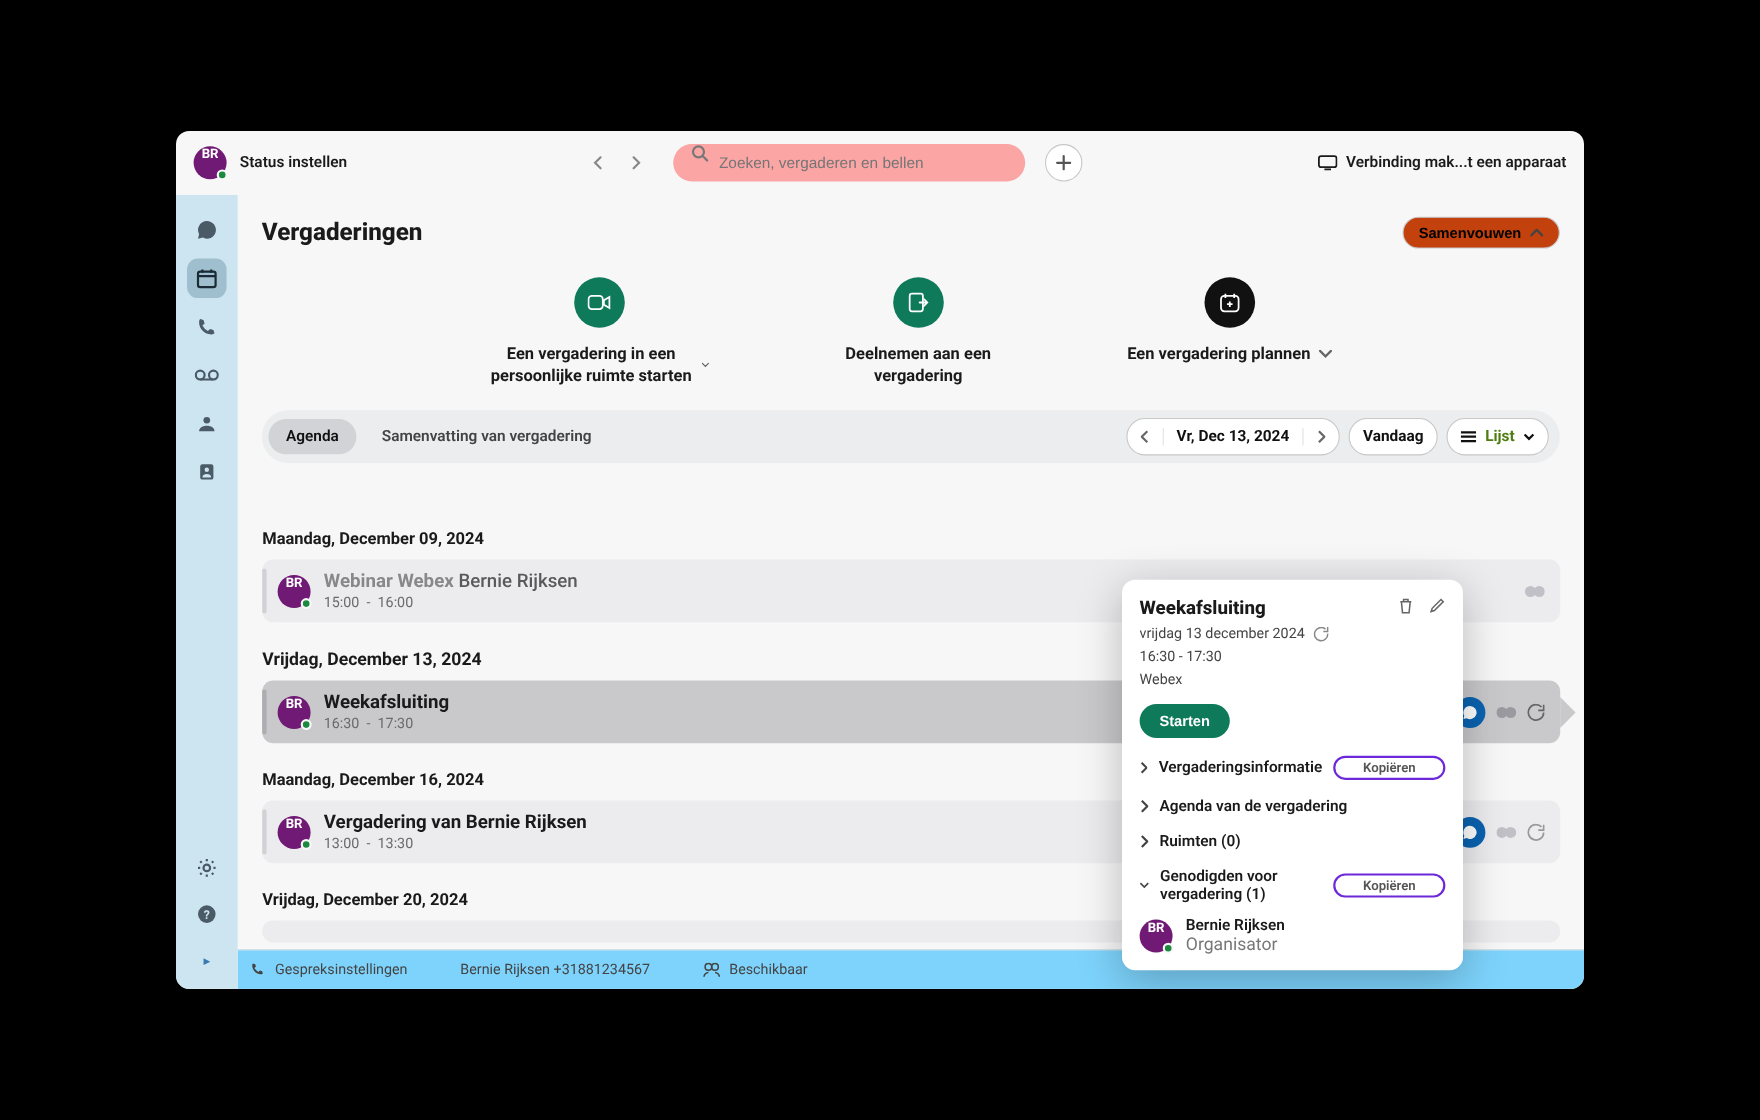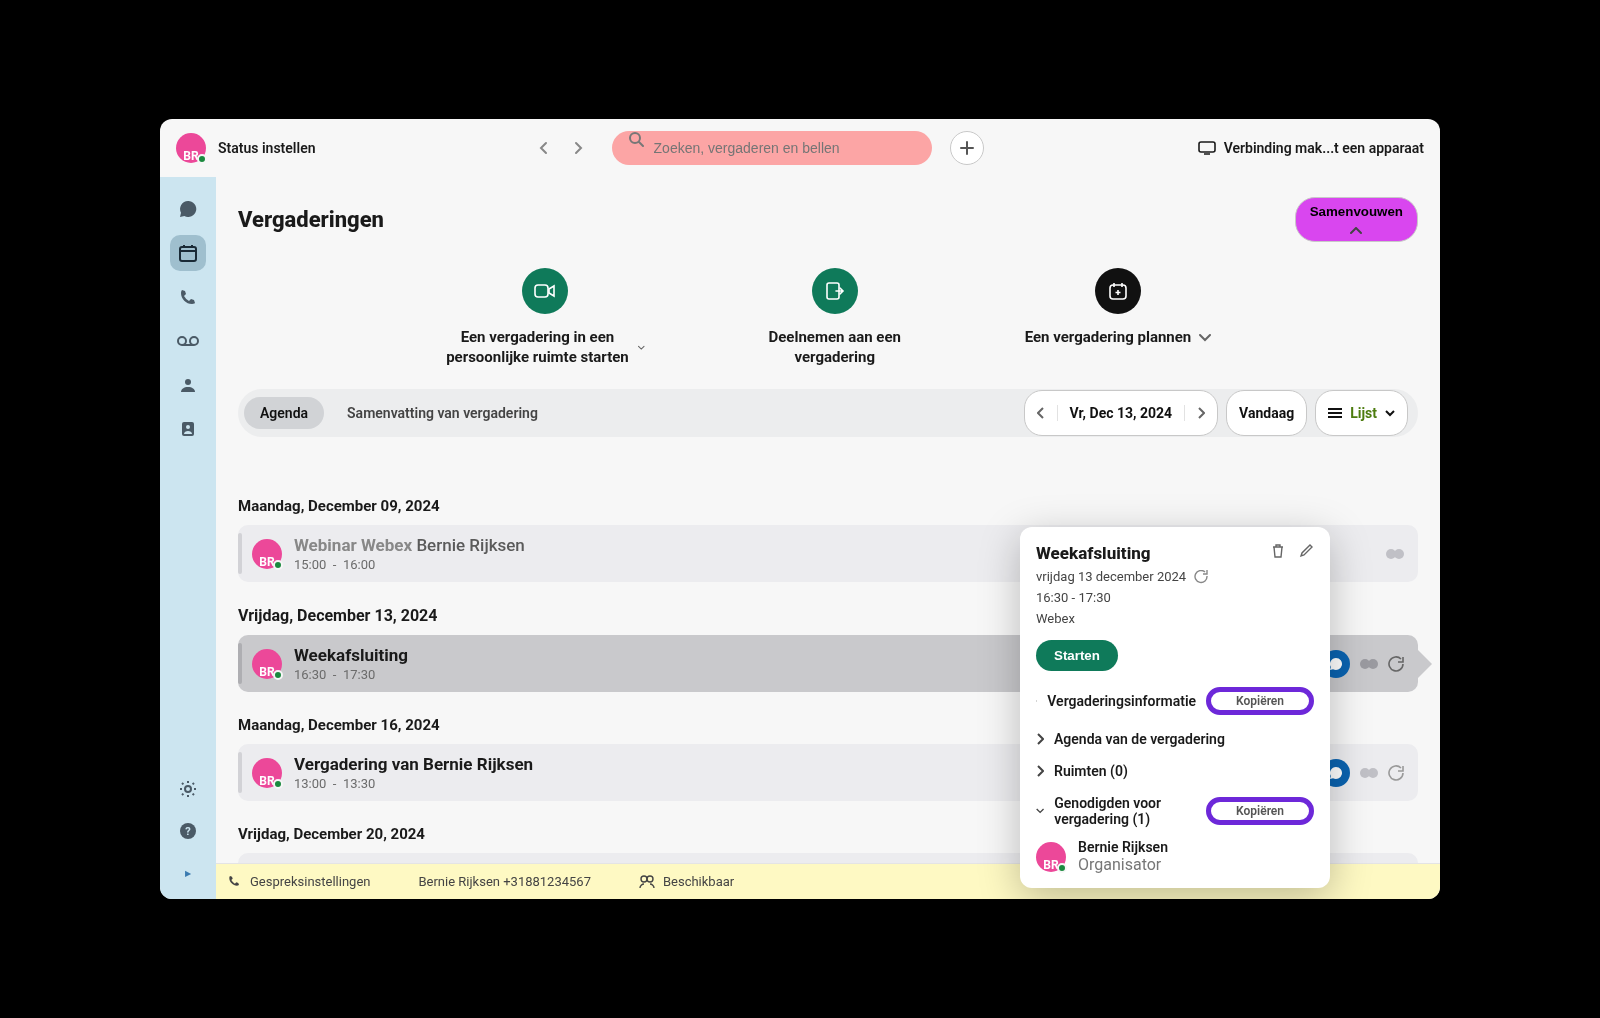--- a/index.html
+++ b/index.html
@@ -27,22 +27,22 @@
 }
 .titlebar {
   height: 58px;
   display: flex;
   align-items: center;
   padding: 0 16px;
   gap: 12px;
 }
 .avatar {
   width: 30px; height: 30px; border-radius: 50%;
-  background: #ec4899; color: #fff;
-  display: flex; align-items: flex-end; justify-content: center;
+  background: #701a75; color: #fff;
+  display: flex; align-items: flex-start; justify-content: center;
   font-size: 12px; font-weight: 700;
   position: relative;
 }
 .presence-dot {
   position: absolute; bottom: -1px; right: -1px;
   width: 10px; height: 10px; border-radius: 50%;
   background: #1b8a3f; border: 2px solid #f7f7f7;
 }
 .nav-arrows { display: flex; gap: 6px; margin-left: auto; }
 .nav-arrow {
@@ -78,23 +78,23 @@
   display:flex; align-items:center; justify-content:center;
   color:#4a5a66;
 }
 .side-item.active { background:#9fbfce; color:#1a2a36; }
 .side-bottom { margin-top:auto; padding-bottom:8px; display:flex; flex-direction:column; align-items:center; gap:6px;}
 .content { flex:1; display:flex; flex-direction:column; overflow:hidden; }
 .page-header { padding: 20px 22px 0 22px; }
 .page-title-row { display:flex; align-items:center; }
 .page-title { font-size:22px; font-weight:800; }
 .collapse-btn {
-  margin-left:auto; background:#d946ef; border:1px solid #c8c8c8;
+  margin-left:auto; background:#c2410c; border:1px solid #c8c8c8;
   border-radius:20px; padding:6px 14px; font-weight:600;
-  display:flex; align-items:center; gap:8px;flex-direction:column;
+  display:flex; align-items:center; gap:8px;
 }
 .room-url-row { display:flex; align-items:center; gap:10px; margin-top:10px; color:#666; font-size:13px;}
 .actions-row {
   padding: 26px 22px 10px 22px;
   display:flex; justify-content:center; gap:90px;
 }
 .action {
   display:flex; flex-direction:column; align-items:center; gap:14px;
   max-width:200px;
 }
@@ -110,59 +110,59 @@
   margin:12px 22px; background:#ecedee; border-radius:24px;
   height:48px; display:flex; align-items:center; padding:0 10px 0 6px; gap:7px;
 }
 .pill {
   border-radius:18px; padding:8px 16px; font-weight:600; color:#444;
 }
 .pill.active { background:#d1d3d6; color:#111; }
 .date-nav {
   margin-left:auto; display:flex; align-items:center; gap:8px;
 }
-.dn-box { background:#fff; border:1px solid #c8c8c8; border-radius:18px; height:46px; display:flex; align-items:center;}
+.dn-box { background:#fff; border:1px solid #c8c8c8; border-radius:18px; height:34px; display:flex; align-items:center;}
 .dn-seg { padding:0 12px; color:#666; display:flex; align-items:center; gap:6px;}
 .dn-date { font-weight:700; color:#111; border-left:1px solid #e2e2e2; border-right:1px solid #e2e2e2;}
 .list-area { padding: 8px 22px; overflow-y:auto; flex:1; position:relative;}
 .day-header { font-weight:700; font-size:15px; padding:10px 0; }
 .meeting-card {
   background:#ececef; border-radius:10px; padding:10px 14px;
   display:flex; align-items:center; gap:12px; margin-bottom:14px;
   position:relative;
 }
 .meeting-card.selected { background:#c9c9cc; }
 .meeting-card .bar { position:absolute; left:0; top:8px; bottom:8px; width:4px; background:#d2d2d6; border-radius:4px;}
 .meeting-info { display:flex; flex-direction:column; gap:2px; }
 .meeting-title { font-weight:700; font-size:17px; }
 .meeting-time { color:#6b6b6b; font-size:13px;}
 .meeting-title .org { font-weight:500; color:#5a5a5a;}
 .meeting-right { margin-left:auto; display:flex; align-items:center; gap:10px;}
 .chat-badge { width:28px; height:28px; border-radius:50%; background:#0a63b0; color:#fff; display:flex; align-items:center; justify-content:center;}
 .status-bar {
-  height:36px; border-top:1px solid #e4e4e4; background:#fef9c3;
+  height:36px; border-top:1px solid #e4e4e4; background:#7dd3fc;
   display:flex; align-items:center; padding:0 12px; gap:48px;
   font-size:13px; color:#444;
 }
 .status-item { display:flex; align-items:center; gap:8px;}
 .popover {
   position:absolute; top: 408px; right: 110px;
   width: 310px;
   background:#fff; border-radius:12px;
   box-shadow: 0 10px 40px rgba(0,0,0,.25);
   padding:16px 16px 14px 16px;
   z-index: 20;
 }
 .popover .title-row { display:flex; align-items:flex-start; }
 .popover .ptitle { font-weight:800; font-size:17px;}
 .popover .icons {margin-left:auto; display:flex; gap:14px; color:#666;}
 .popover .sub { color:#444; font-size:13px; margin-top:6px; display:flex; align-items:center; gap:8px; }
 .popover .start-btn { margin-top:14px; background:#0f7a5a; color:#fff; border:none; border-radius:18px; padding:8px 18px; font-weight:700;}
 .popover-section { margin-top:16px; display:flex; align-items:center; gap:10px; font-weight:600; font-size:14px; }
-.copy-pill { border:5px solid #6d28d9; border-radius:16px; padding:2px 25px; font-size:12px; color:#555; margin-left:auto;}
+.copy-pill { border:2px solid #6d28d9; border-radius:16px; padding:2px 25px; font-size:12px; color:#555; margin-left:auto;}
 .attendee { display:flex; align-items:center; gap:12px; margin-top:12px;}
 .attendee .name { font-weight:600; }
 .attendee .role { font-size:16px; color:#777;}
 .selected-arrow {
   position:absolute; right:-14px; top:50%; transform:translateY(-50%);
   width:0; height:0; border-top:14px solid transparent; border-bottom:14px solid transparent;
   border-left:14px solid #c9c9cc;
 }
 svg { display:block; }
 </style>

